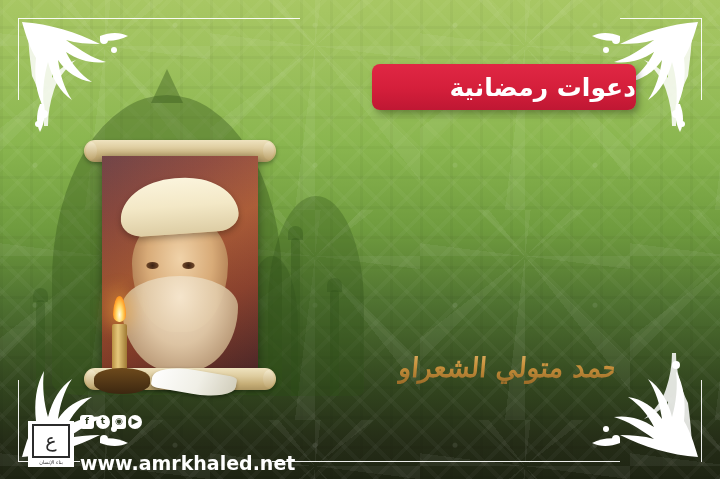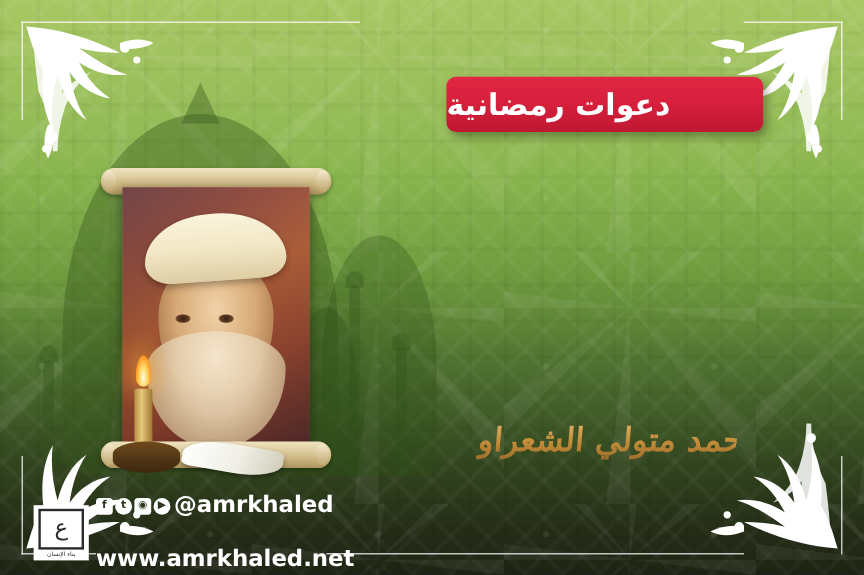--- a/index.html
+++ b/index.html
@@ -190,21 +190,21 @@
     transform: rotate(10deg);
     box-shadow: 0 2px 4px rgba(0,0,0,.35);
   }
 
   
   .title-banner {
     position:absolute; left:372px; top:64px; width:264px; height:46px;
     border-radius: 8px;
     background: linear-gradient(to bottom,#e02744 0%,#d51f3b 52%,#bf1733 100%);
     box-shadow: 3px 4px 7px rgba(0,0,0,.30);
-    display:flex; align-items:center; justify-content:flex-start;
+    display:flex; align-items:center; justify-content:flex-end;
   }
   .title-banner .t {
     color:#ffffff; font-size:25px; font-weight:bold; letter-spacing:.5px;
     direction: rtl; white-space: nowrap;
   }
 
   
   .dua {
     position:absolute; left:330px; top:150px; width:342px;
     color:#ffffff; direction: rtl; text-align:center;
@@ -371,19 +371,18 @@
     <div class="brand-logo">
       <div class="mark">ع</div>
       <div class="sub">بناء الإنسان</div>
     </div>
     <div class="footer-text">
       <div class="handle-row">
         <span class="soc sq">f</span>
         <span class="soc ci">t</span>
         <span class="soc sq">◉</span>
         <span class="soc ci">▶</span>
-        <span class="handle">@amrkhaled</span>
       </div>
       <div class="site">www.amrkhaled.net</div>
     </div>
   </div>
 
 </div>
 
 </body></html>

